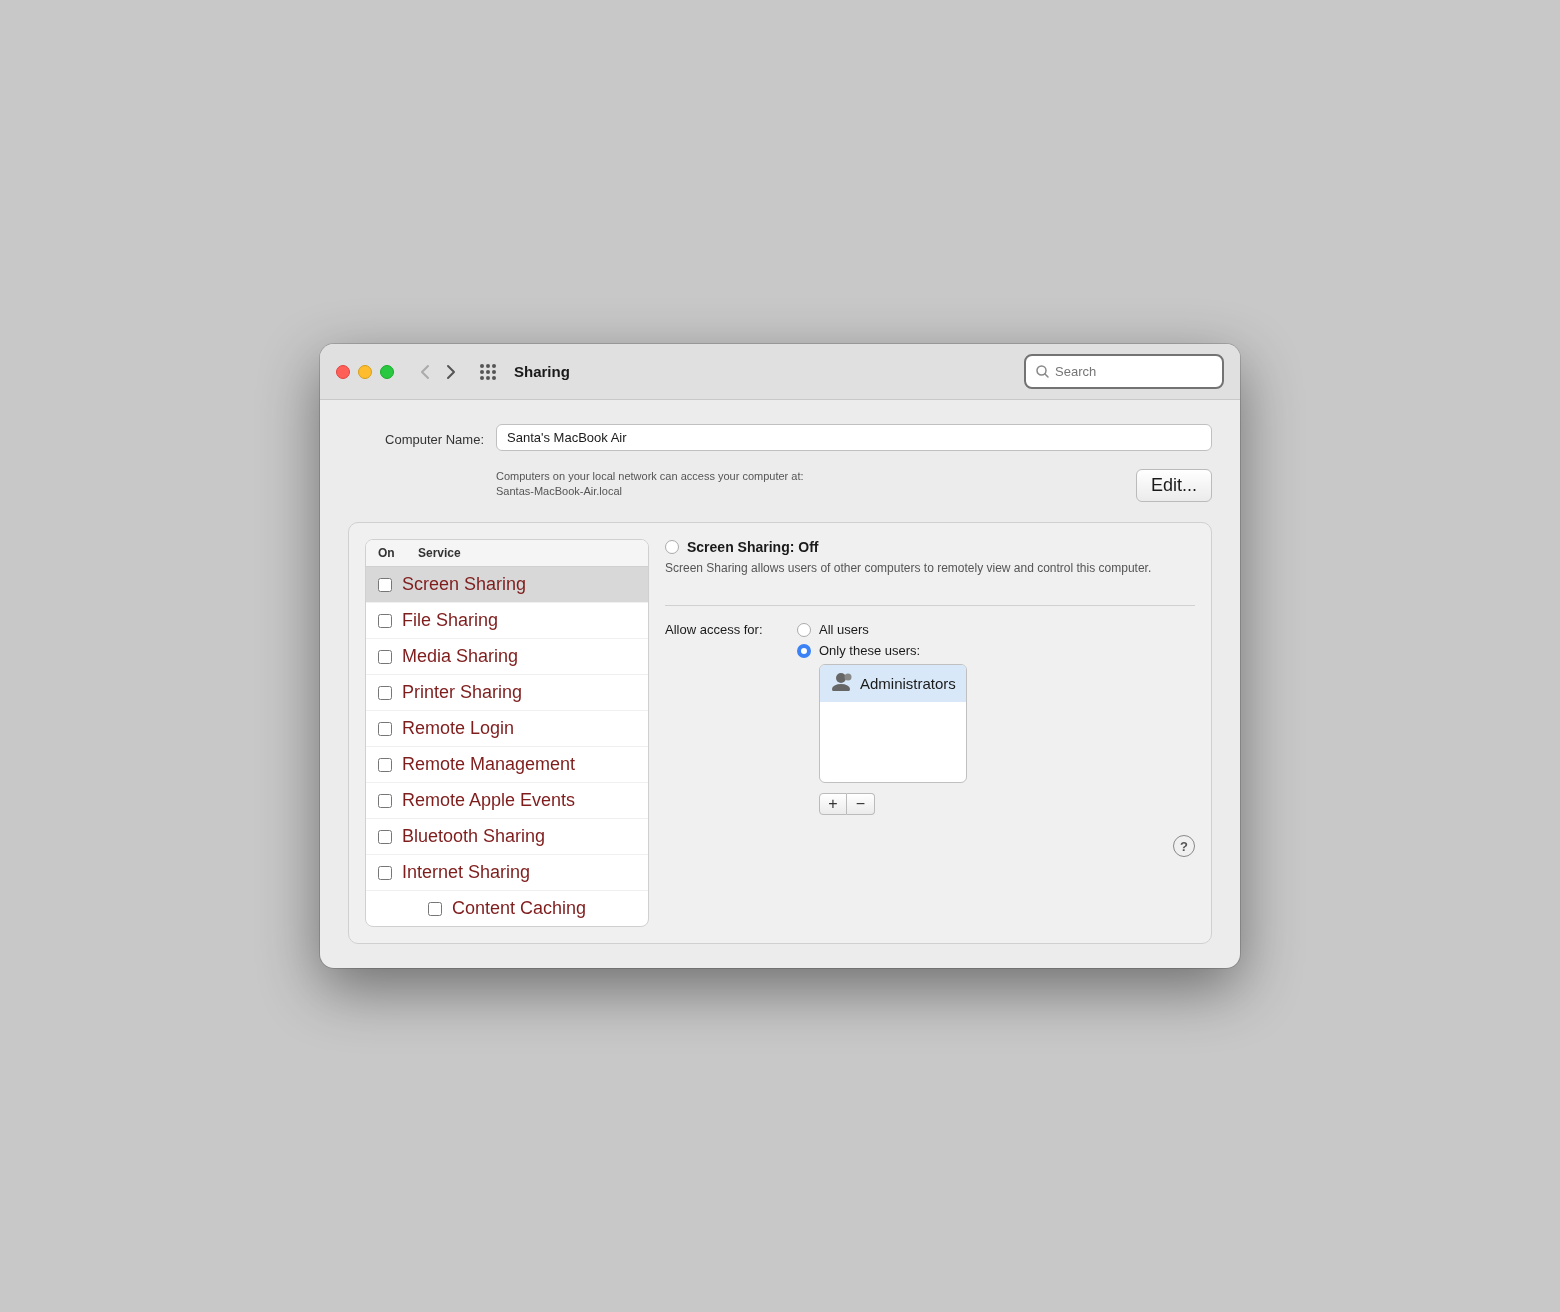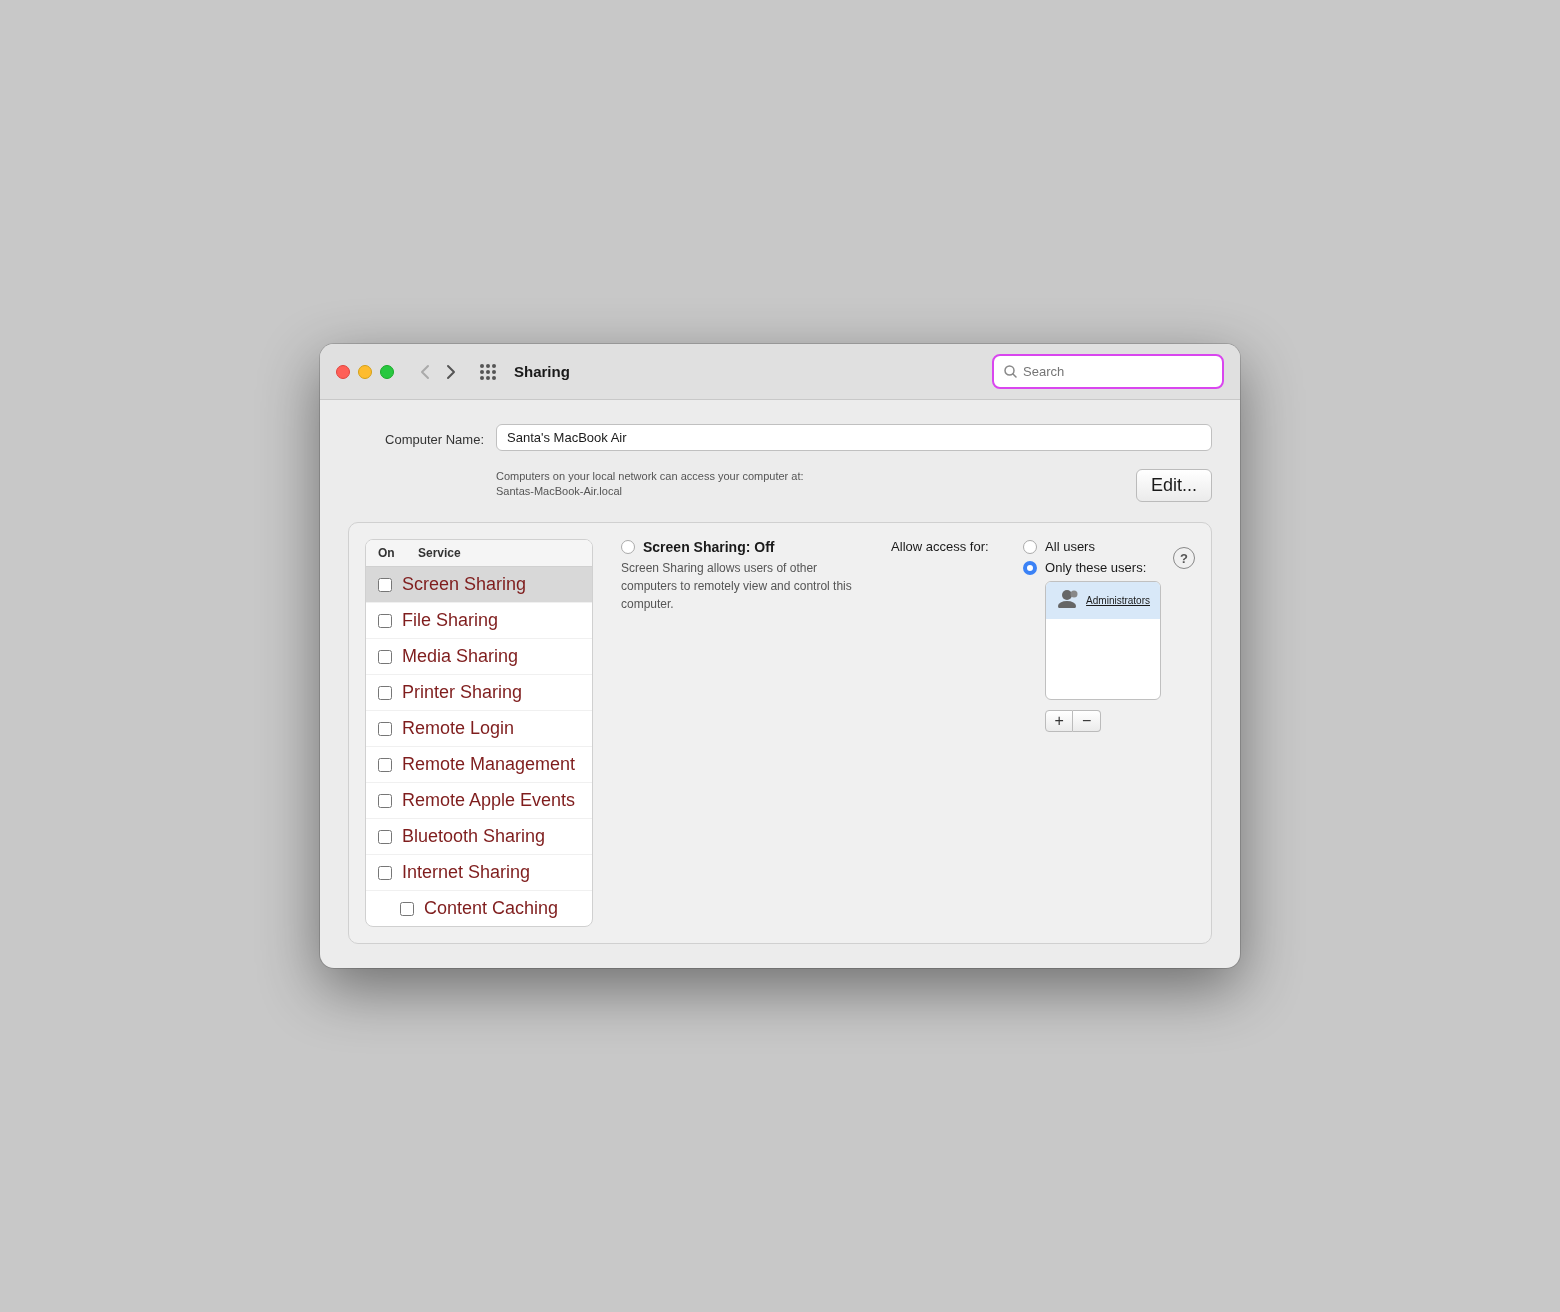--- a/index.html
+++ b/index.html
@@ -85,25 +85,25 @@
       font-size: 15px;
       font-weight: 600;
       color: #1a1a1a;
       flex: 1;
     }
 
     .search-box {
       display: flex;
       align-items: center;
       background: white;
-      border: 2px solid #d946ef;
+      border: 2px solid #737373;
       border-radius: 8px;
       padding: 8px 10px;
       gap: 6px;
-      width: 232px;
+      width: 200px;
     }
 
     .search-input {
       border: none;
       outline: none;
       background: transparent;
       font-size: 13px;
       color: #333;
       width: 140px;
     }
@@ -145,21 +145,21 @@
       display: flex;
       gap: 16px;
       background: #f0f0f0;
       border-radius: 10px;
       padding: 16px;
       border: 1px solid #d0d0d0;
     }
 
     
     .service-list {
-      width: 228px;
+      width: 284px;
       background: white;
       border-radius: 8px;
       border: 1px solid #d0d0d0;
       overflow: hidden;
       flex-shrink: 0;
     }
 
     .service-list-header {
       display: flex;
       background: #f5f5f5;
@@ -208,23 +208,22 @@
 
     .service-name {
       font-size: 18px;
       color: #7f1d1d;
     }
 
     
     .right-panel {
       flex: 1;
       display: flex;
-      flex-direction: row;
+      flex-direction: column;
       gap: 12px;
-      margin-left: 12px;
     }
 
     .screen-sharing-status {
       display: flex;
       align-items: center;
       gap: 8px;
       margin-bottom: 4px;
     }
 
     .radio-off {
@@ -322,23 +321,22 @@
     .user-item {
       display: flex;
       align-items: center;
       gap: 8px;
       padding: 6px 10px;
       background: #d8e8f8;
       cursor: pointer;
     }
 
     .user-name {
-      font-size: 10px;
-      color: #1a1a1a;
-      text-decoration: underline;
+      font-size: 15px;
+      color: #1a1a1a;
     }
 
     .users-empty {
       height: 80px;
     }
 
     .add-remove-row {
       display: flex;
       gap: 0;
       margin-left: 22px;

